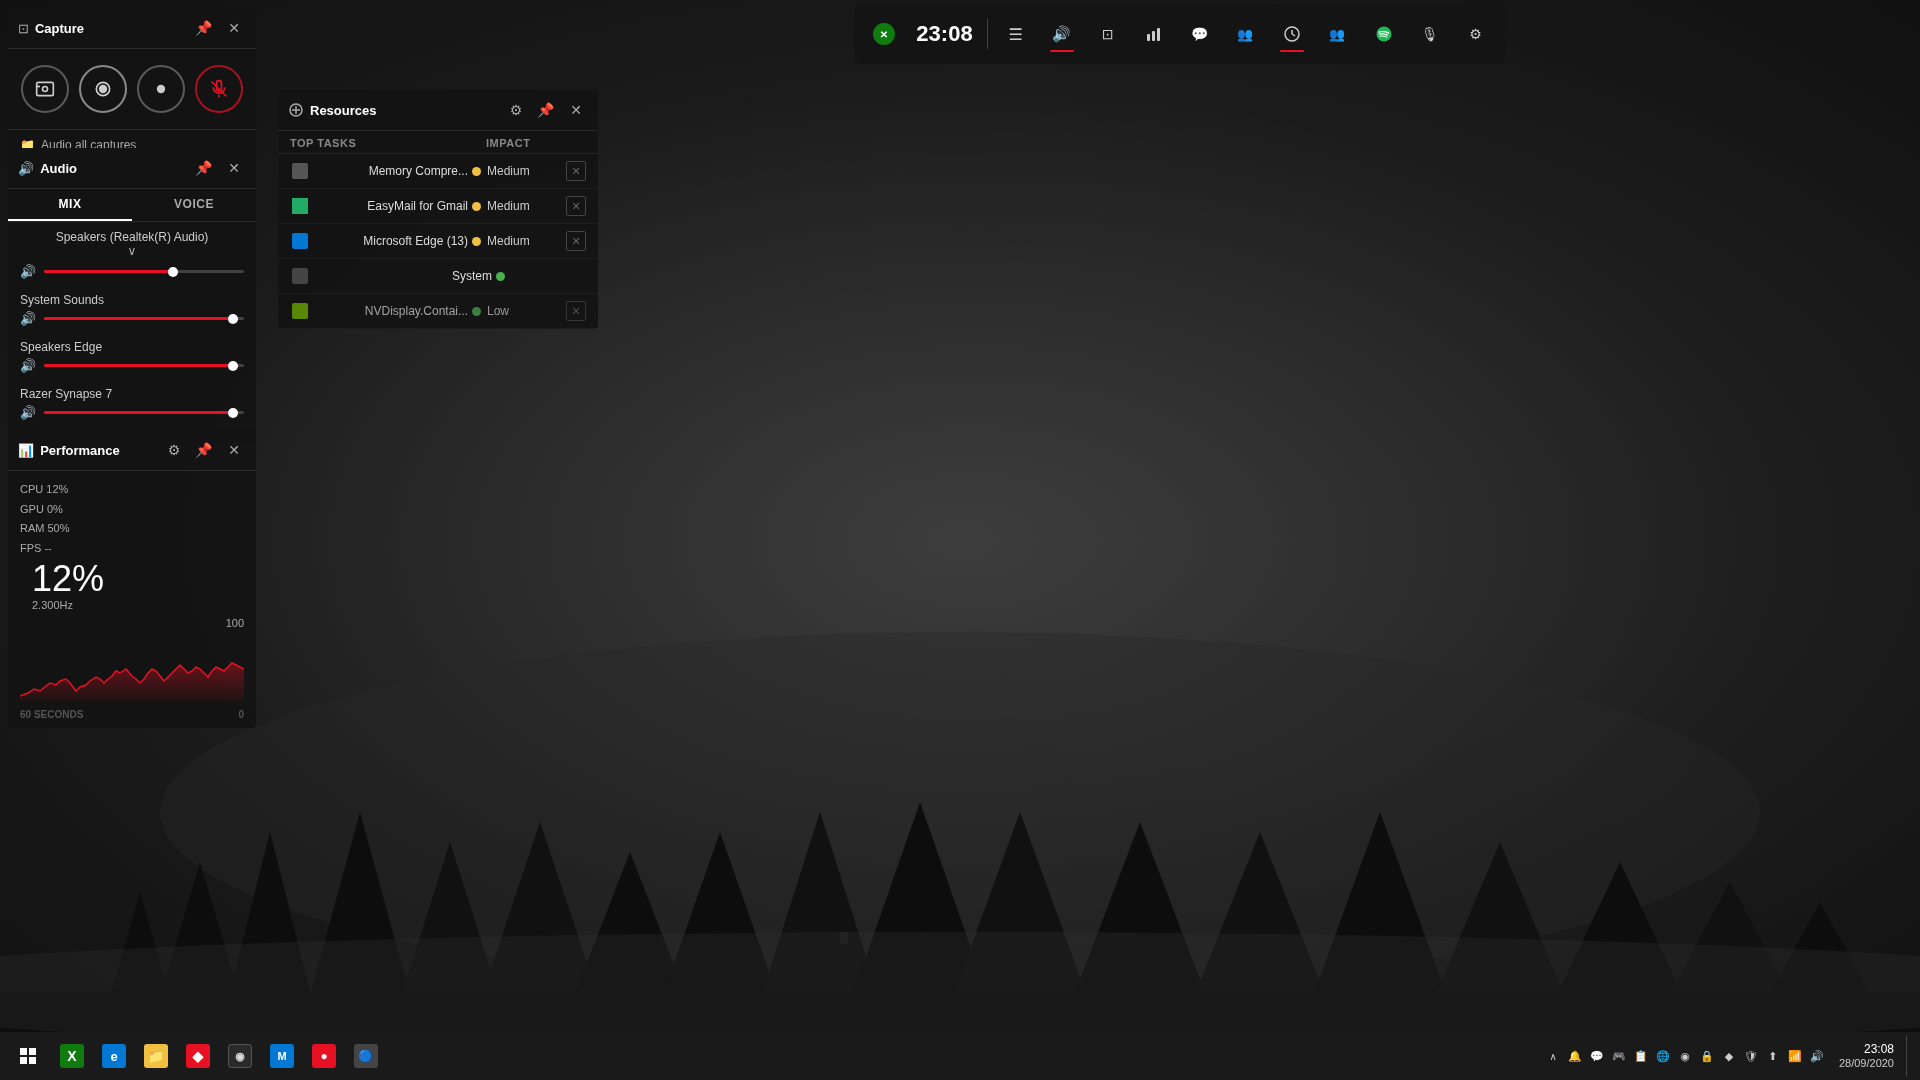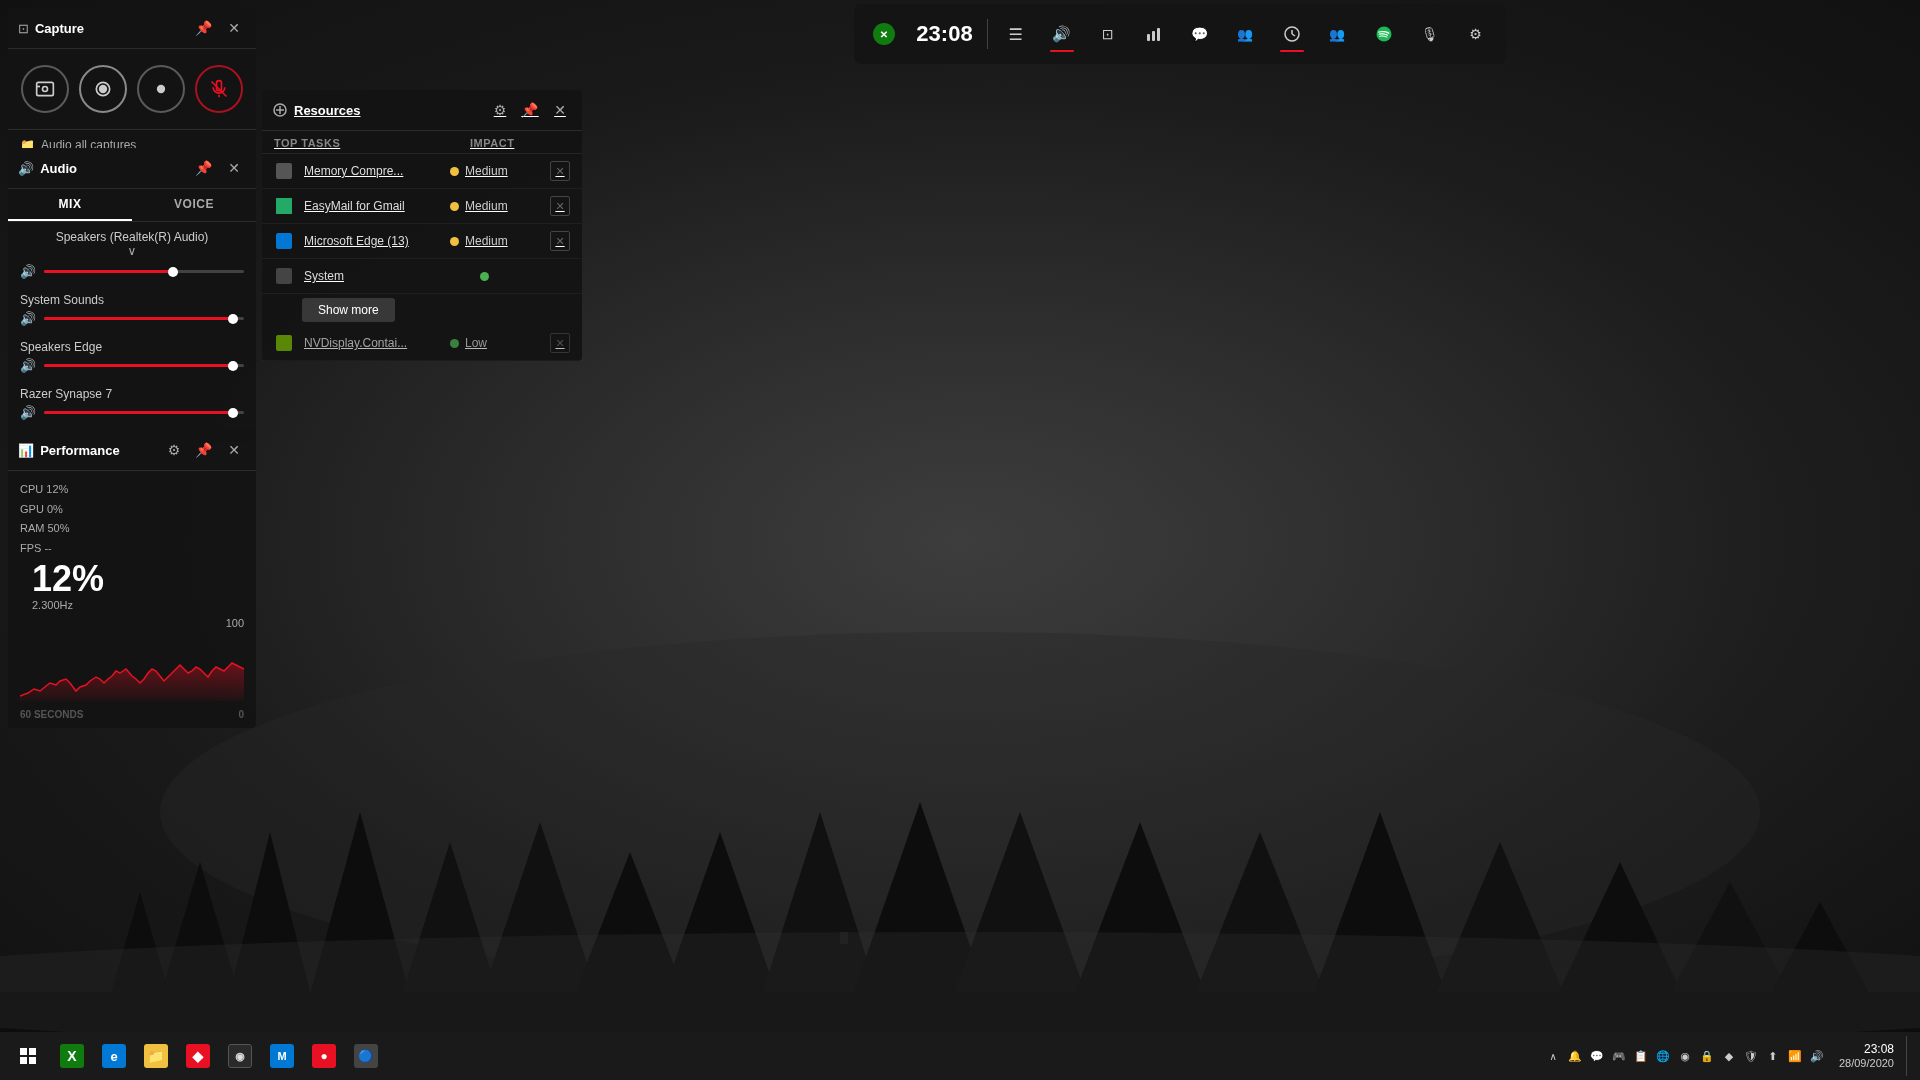--- a/index.html
+++ b/index.html
@@ -360,21 +360,21 @@
       flex-direction: column;
       gap: 2px;
     }
     .perf-label {
       font-size: 11px;
       color: #aaa;
       line-height: 1.6;
     }
     .perf-big {
       font-size: 36px;
-      font-weight: 700;
+      font-weight: 400;
       color: #fff;
       line-height: 1;
       margin-left: 4px;
     }
     .perf-freq {
       font-size: 11px;
       color: #aaa;
       margin-left: 4px;
       margin-top: 2px;
     }
@@ -401,27 +401,26 @@
     }
     .chart-label {
       font-size: 10px;
       color: #555;
     }
 
     
     .panel-resources {
       position: absolute;
       top: 90px;
-      left: 262px;
+      left: 278px;
       width: 320px;
       background: rgba(20,20,20,0.97);
       border-radius: 4px;
       z-index: 60;
       color: #fff;
-      text-decoration: underline;
     }
     .resources-header {
       display: flex;
       align-items: center;
       padding: 8px 10px;
       gap: 6px;
       border-bottom: 1px solid rgba(255,255,255,0.1);
     }
     .resources-icon {
       width: 16px;
@@ -454,23 +453,24 @@
       font-size: 11px;
       color: #888;
       font-weight: 600;
       letter-spacing: 0.5px;
       width: 100px;
     }
     .resource-row {
       display: flex;
       align-items: center;
       padding: 7px 12px;
-      gap: 10px;
+      gap: 4px;
       border-bottom: 1px solid rgba(255,255,255,0.05);
       position: relative;
+      text-align: right;
     }
     .resource-icon {
       width: 20px;
       height: 20px;
       flex-shrink: 0;
       display: flex;
       align-items: center;
       justify-content: center;
     }
     .resource-name {
@@ -844,23 +844,20 @@
 
   <div class="resource-row">
     <div class="resource-icon">
       <div style="width:16px;height:16px;background:#444;border-radius:2px;"></div>
     </div>
     <span class="resource-name">System</span>
     <div class="resource-impact">
       <div class="impact-dot green"></div>
     </div>
   </div>
-  <div class="show-more-container">
-    <button class="show-more-btn">Show more</button>
-  </div>
 
   <div class="resource-row" style="opacity:0.7">
     <div class="resource-icon">
       <div style="width:16px;height:16px;background:#76b900;border-radius:2px;"></div>
     </div>
     <span class="resource-name">NVDisplay.Contai...</span>
     <div class="resource-impact">
       <div class="impact-dot green"></div>
       <span class="impact-label">Low</span>
     </div>

